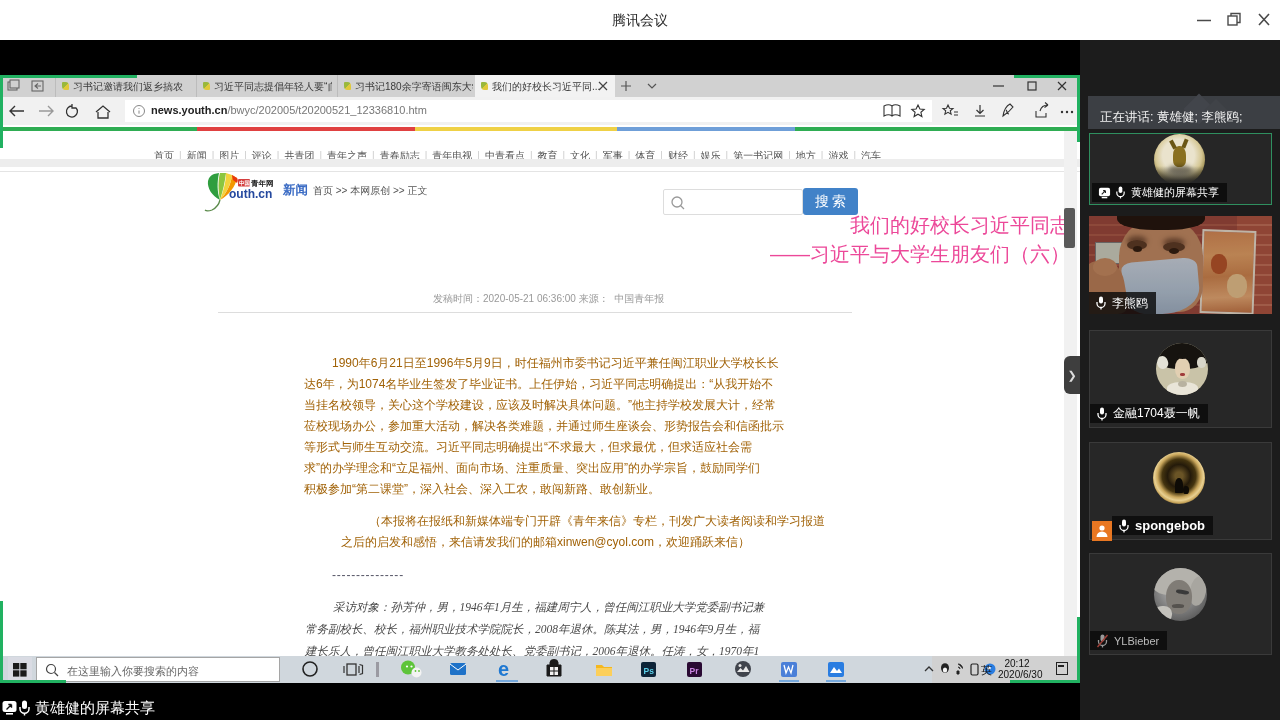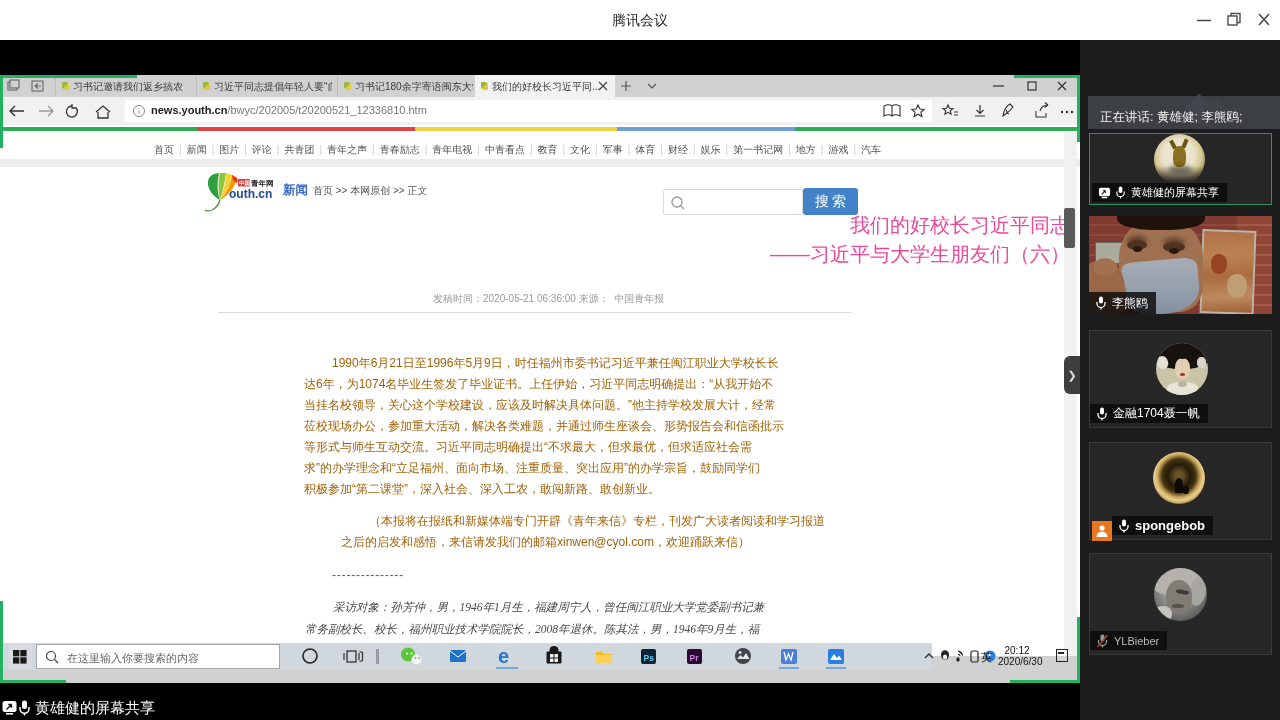--- a/index.html
+++ b/index.html
@@ -14,28 +14,28 @@
 #tabbar{left:0;top:0;width:1080px;height:22px;background:#d1d1d1;}
 .tab{top:0;height:22px;font-size:10px;color:#3a3a3a;overflow:hidden;white-space:nowrap;border-left:1px solid #bcbcbc;}
 .tab .txt{position:absolute;left:17px;top:5px;}
 .fav{position:absolute;left:6px;top:7px;width:7px;height:8px;background:linear-gradient(135deg,#9ab83c 0 52%,#e0c93a 52% 100%);border-radius:1px 50% 1px 50%;}
 
 #addr{left:0;top:22px;width:1080px;height:28px;background:#f1f1f1;padding-left:17px;}
 #urlbox{left:125px;top:3px;width:807px;height:22px;background:#fff;}
 
 #page{left:0;top:50px;width:1080px;height:531px;background:#fff;overflow:hidden;}
 #grad{left:0;top:2px;width:1080px;height:4px;background:linear-gradient(90deg,#2fad53 0,#2fad53 197px,#e04141 197px,#e04141 415px,#efd146 415px,#efd146 617px,#6f9fd8 617px,#6f9fd8 795px,#2fad53 795px,#2fad53 100%);}
-#nav{left:0;top:12px;width:1080px;height:29px;border-bottom:1px solid #e4e4e4;background:#fff;}
+#nav{left:0;top:18px;width:1080px;height:29px;border-bottom:1px solid #e4e4e4;background:#fff;}
 #nav .links{left:0;top:6px;width:1035px;text-align:center;font-size:10px;color:#555;white-space:nowrap;}
 #nav .links i{font-style:normal;color:#ccc;padding:0 5px;}
 
 .blue{color:#3c46bb;}
 #p1,#p2{left:304px;top:0;width:470px;font-size:12px;line-height:21px;color:#a16207;text-align:justify;}
 
-#taskbar{left:0;top:568px;width:932px;height:27px;background:#d0d7dd;}
+#taskbar{left:0;top:581px;width:932px;height:27px;background:#d0d7dd;}
 
 #sidebar{left:1080px;top:40px;width:200px;height:680px;background:#1c1c1c;}
 .tile{left:9px;width:183px;background:#272727;border:1px solid #3a3a3a;}
 .label{position:absolute;left:0;bottom:4px;height:19px;background:rgba(10,10,10,.82);color:#fff;font-size:11px;display:flex;align-items:center;padding:0 8px 0 6px;white-space:nowrap;}
 .micw{display:inline-block;margin-right:5px;}
 
 .gb{background:#21b161;}
 </style></head>
 <body>
 <div id="stage">

